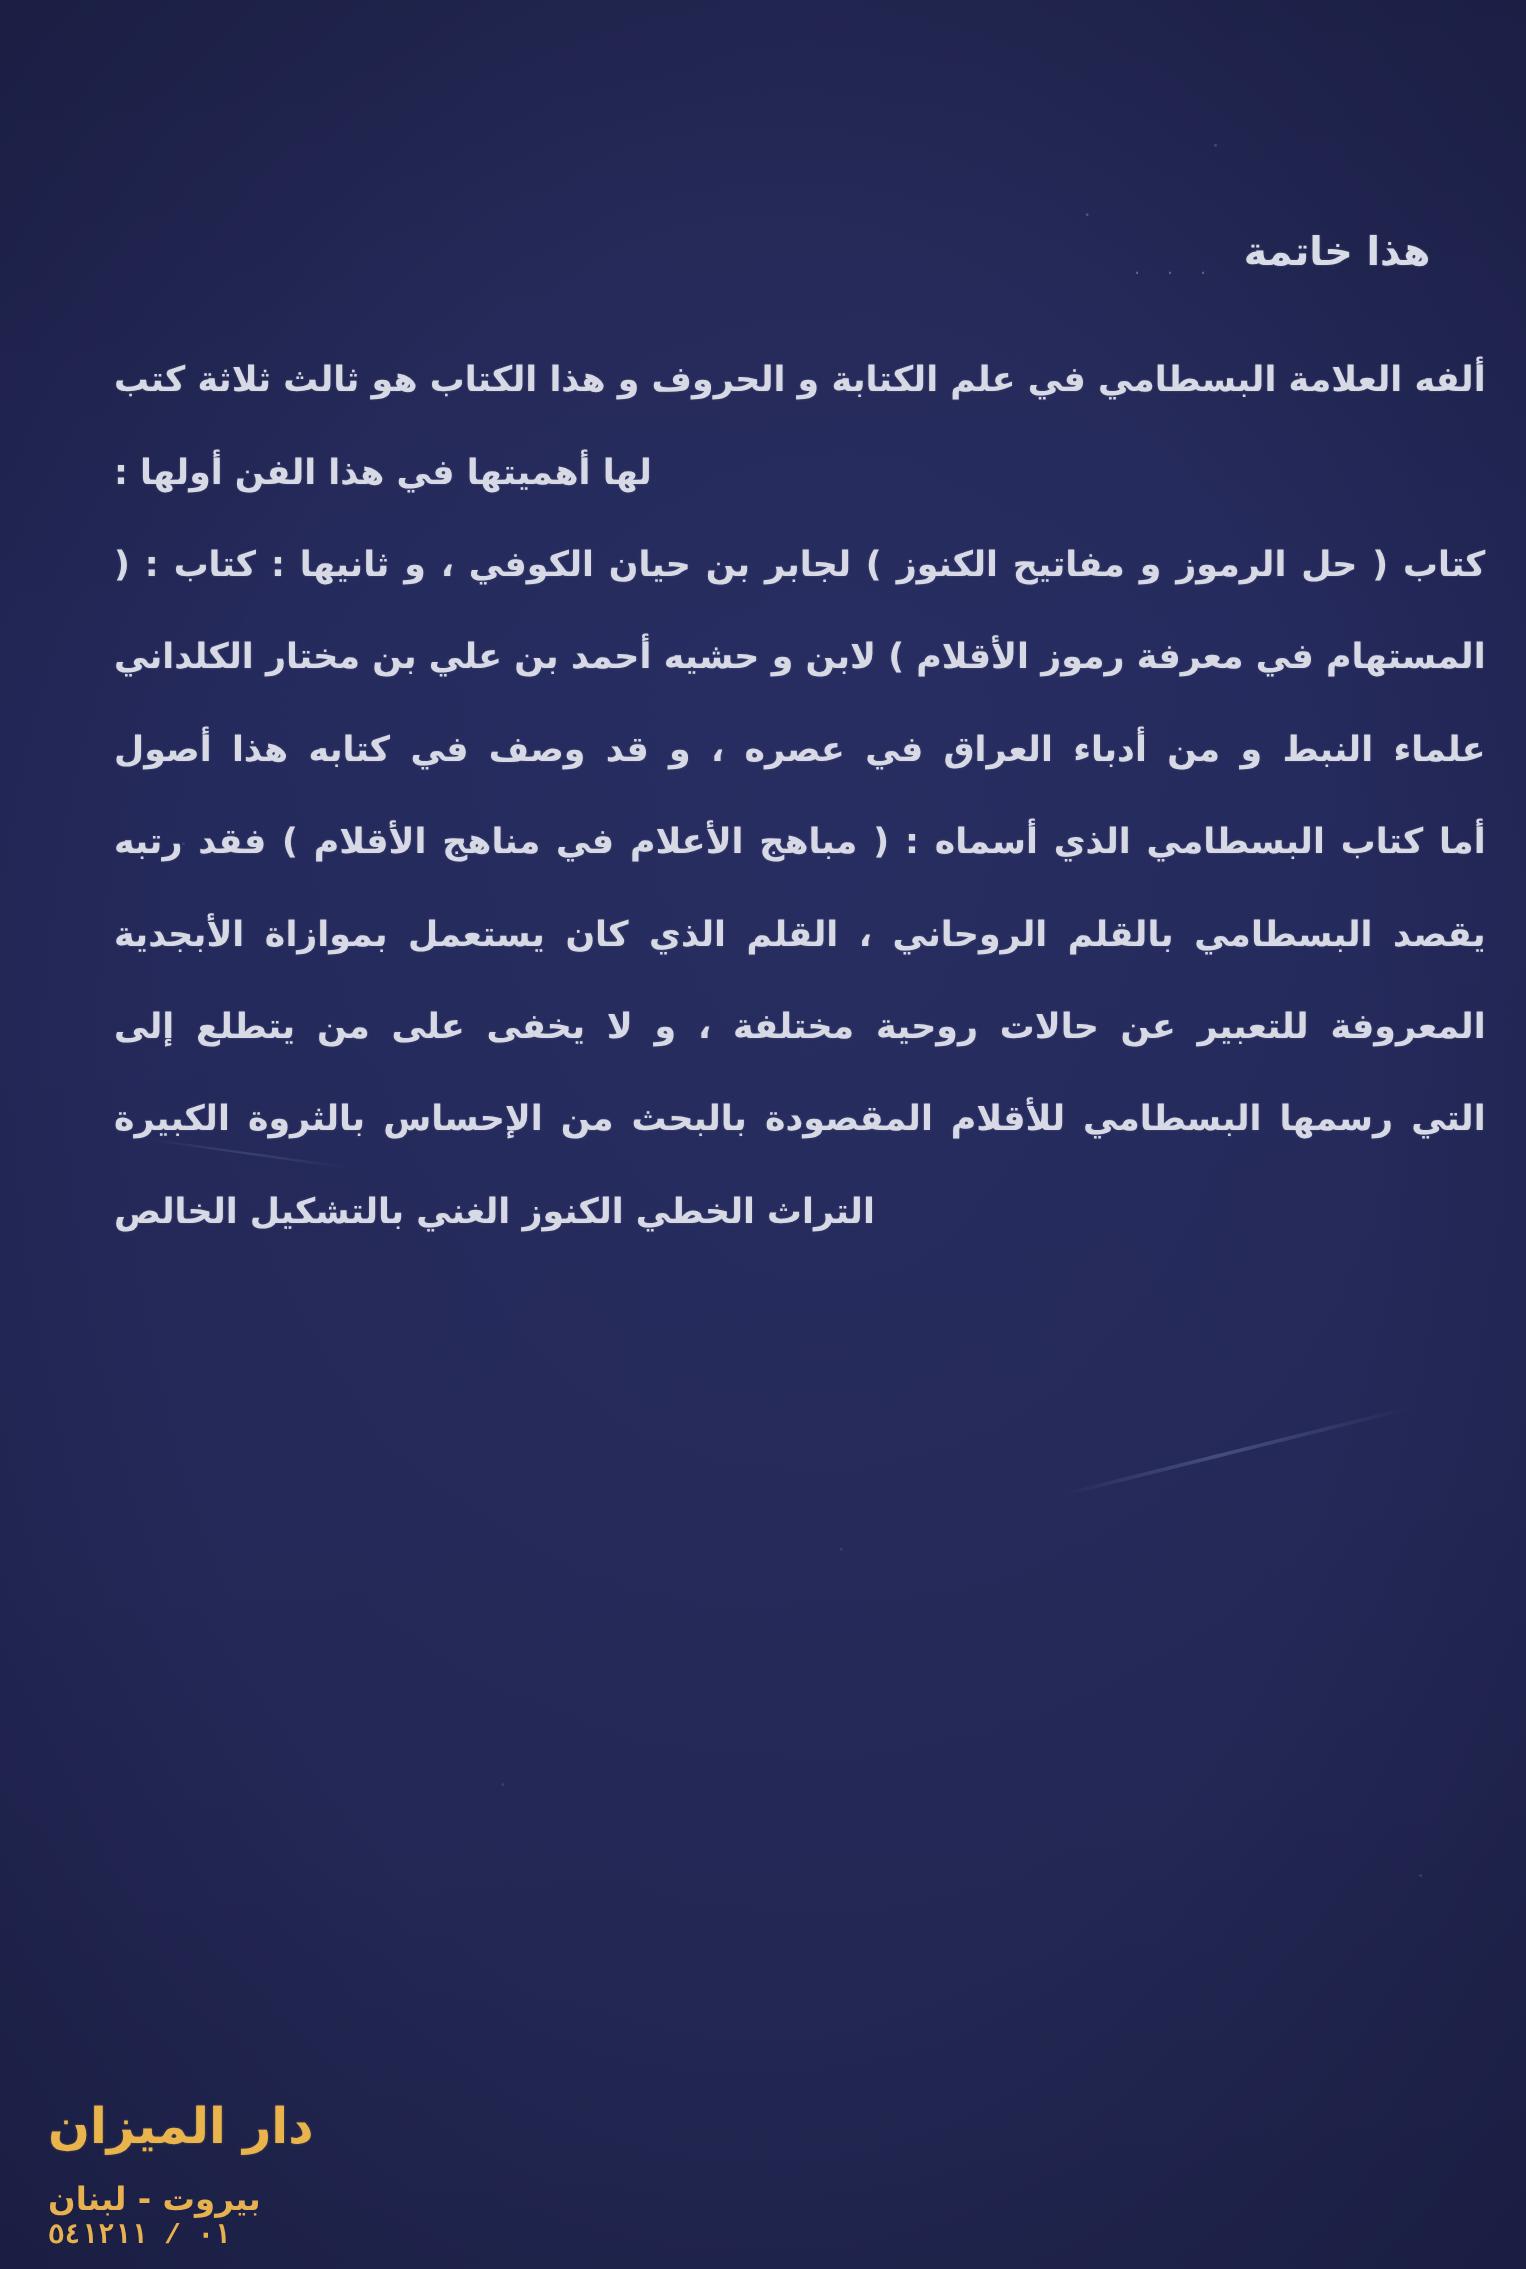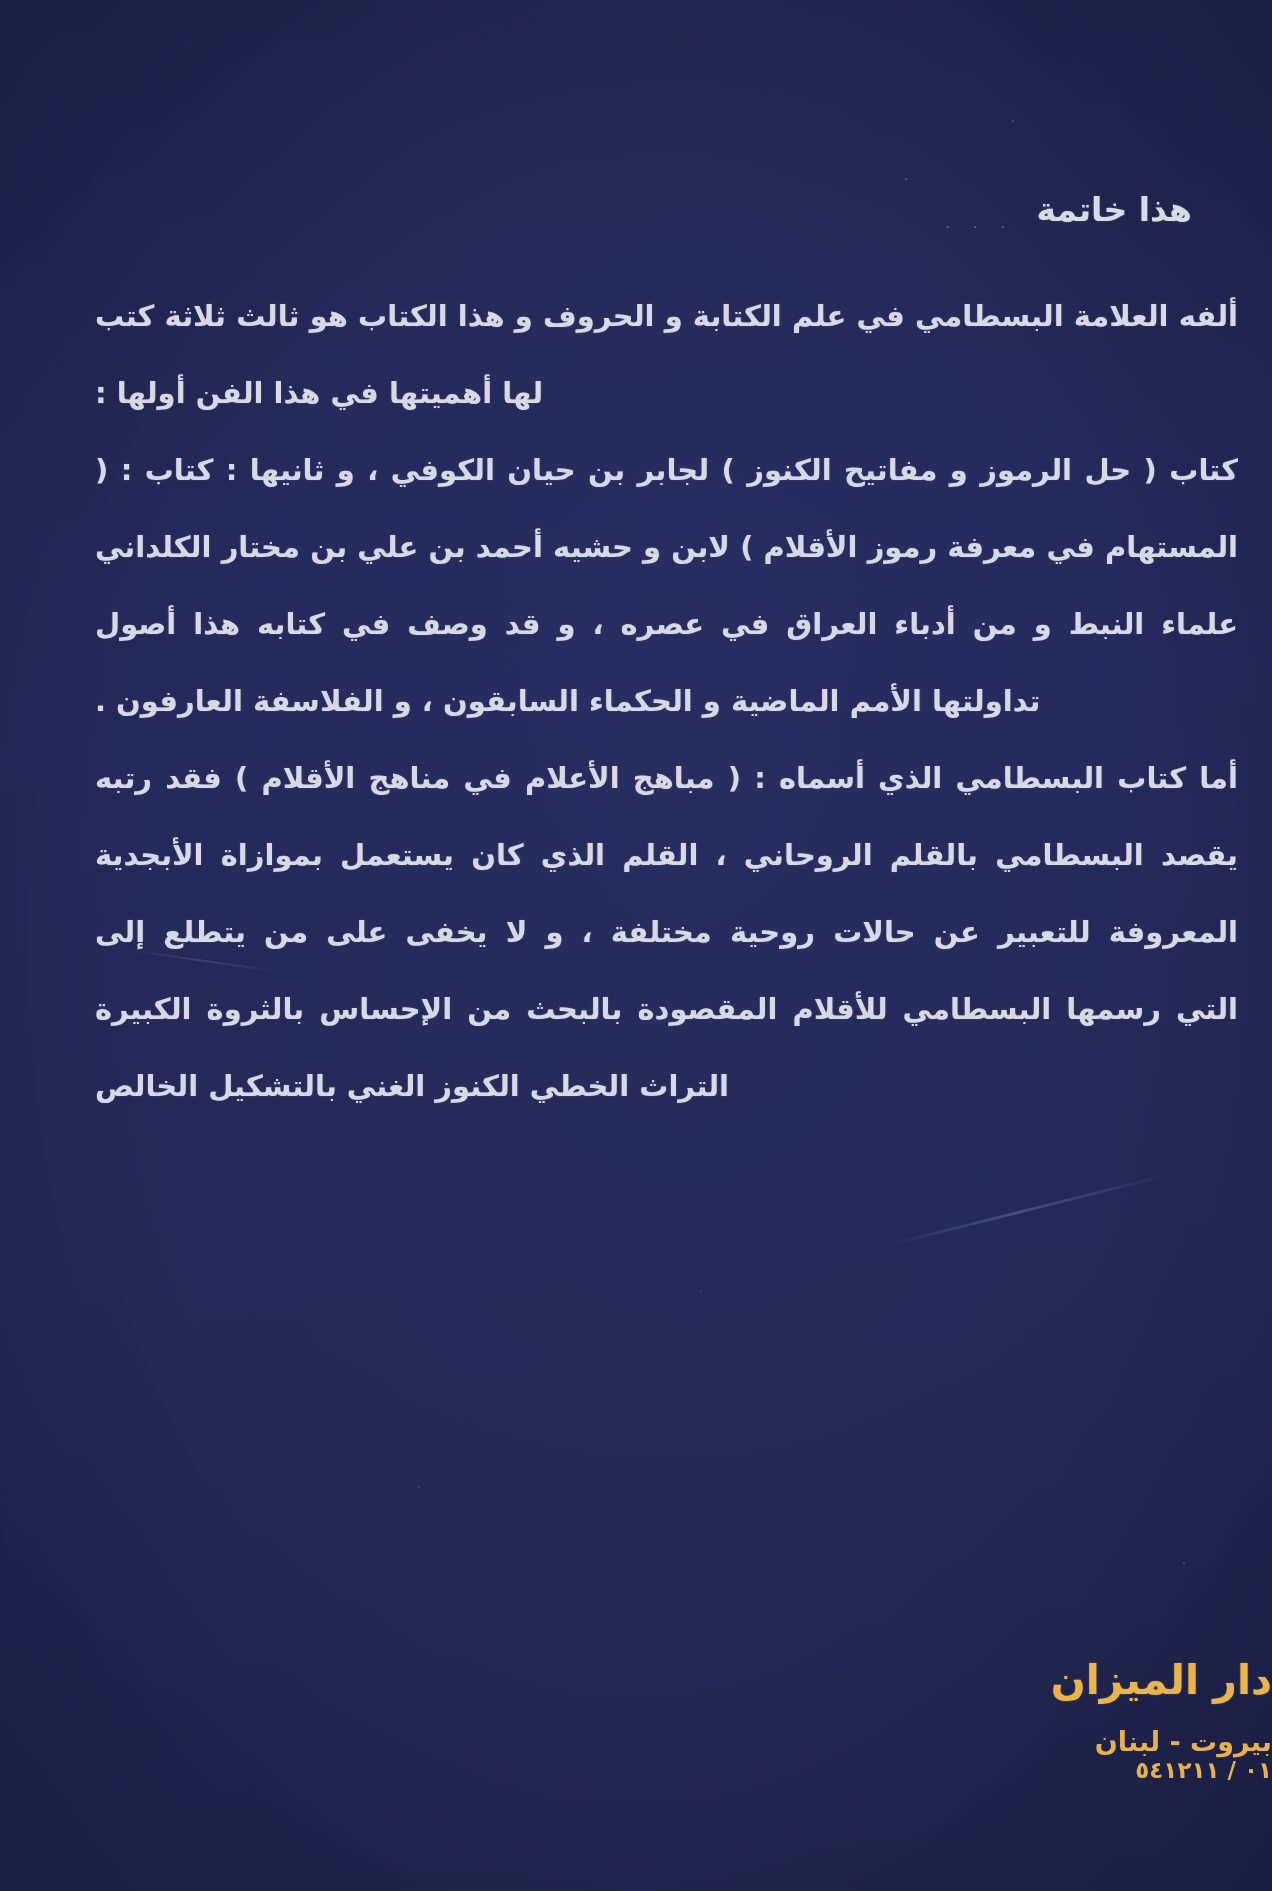--- a/index.html
+++ b/index.html
@@ -64,61 +64,61 @@
     text-align:left;
   }
   .bodyline.justify{
     white-space:normal;
     text-align:justify;
     text-align-last:justify;
     overflow:hidden;
   }
 
   .imprint{
-    position:absolute;left:40px;right:0;top:1656px;
-    text-align:right;
+    position:absolute;left:40px;right:0;top:1748px;
+    text-align:left;
     direction:rtl;
   }
   .imprint .name{
     font-size:41px;font-weight:bold;
     color:#e9b44c;
     text-shadow:0 0 2px rgba(233,180,76,0.35);
     margin-bottom:22px;
   }
   .imprint .location{
     font-size:27px;font-weight:bold;
     color:#e6b14e;
     letter-spacing:1px;
   }
   .imprint .phone{
     direction:ltr;
     font-size:23px;font-weight:bold;
     color:#e6b14e;
     letter-spacing:7px;
+    font-family:Liberation Mono, monospace;
   }
 </style>
 </head>
 <body>
 
 <div id="cover">
 
   <div class="streak1"></div>
   <div class="streak2"></div>
   <div class="specks"></div>
 
   <div class="heading">هذا خاتمة</div>
   <div class="heading-dots">. . .</div>
 
   <div class="bodytext">
     <div class="bodyline justify">ألفه العلامة البسطامي في علم الكتابة و الحروف و هذا الكتاب هو ثالث ثلاثة كتب</div>
     <div class="bodyline">لها أهميتها في هذا الفن أولها :</div>
     <div class="bodyline justify">كتاب ( حل الرموز و مفاتيح الكنوز ) لجابر بن حيان الكوفي ، و ثانيها : كتاب : ( شوق</div>
     <div class="bodyline justify">المستهام في معرفة رموز الأقلام ) لابن و حشيه أحمد بن علي بن مختار الكلداني أحد</div>
     <div class="bodyline justify">علماء النبط و من أدباء العراق في عصره ، و قد وصف في كتابه هذا أصول الأقلام التي</div>
-    <div class="bodyline">تداولتها الأمم الماضية و الحكماء السابقون ، و الفلاسفة العارفون .</div>
     <div class="bodyline justify">أما كتاب البسطامي الذي أسماه : ( مباهج الأعلام في مناهج الأقلام ) فقد رتبه على</div>
     <div class="bodyline justify">يقصد البسطامي بالقلم الروحاني ، القلم الذي كان يستعمل بموازاة الأبجدية</div>
     <div class="bodyline justify">المعروفة للتعبير عن حالات روحية مختلفة ، و لا يخفى على من يتطلع إلى الأشكال</div>
     <div class="bodyline justify">التي رسمها البسطامي للأقلام المقصودة بالبحث من الإحساس بالثروة الكبيرة من</div>
     <div class="bodyline">التراث الخطي الكنوز الغني بالتشكيل الخالص</div>
   </div>
 
   <div class="imprint">
     <div class="name">دار الميزان</div>
     <div class="location">بيروت - لبنان</div>

